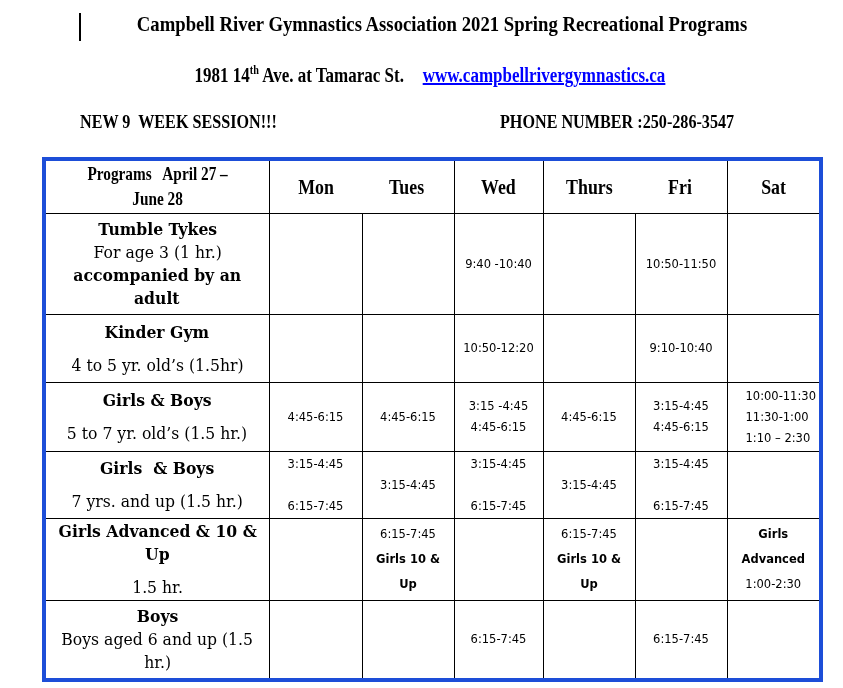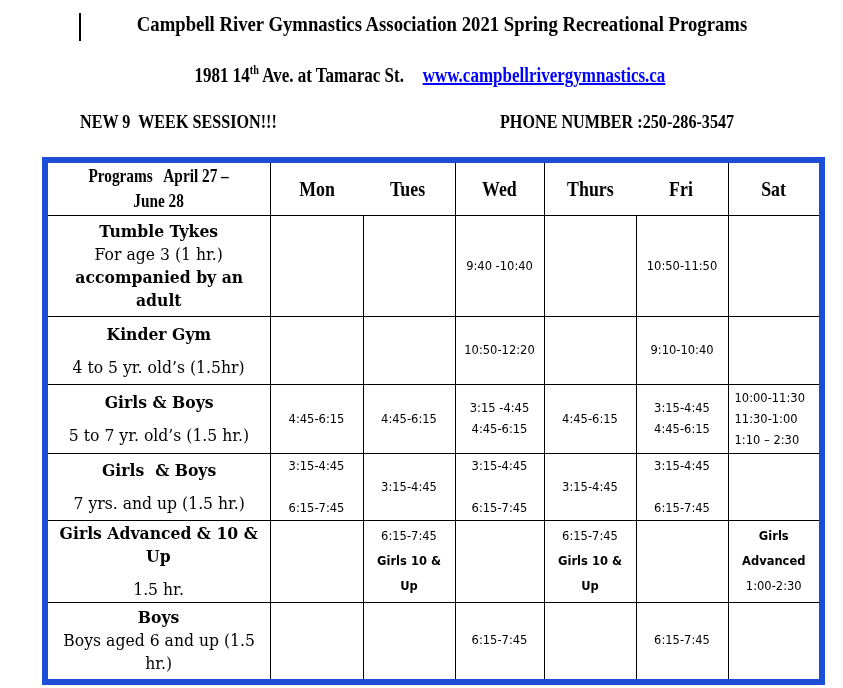--- a/index.html
+++ b/index.html
@@ -15,38 +15,38 @@
   .title-text{font-size:22px;line-height:30px;}
   .cursor{display:inline-block;width:2px;height:28px;background:#000;vertical-align:middle;margin-right:2px;}
   .addr-line{position:absolute;top:56px;left:0;width:100%;text-align:center;padding-left:8px;}
   .addr-text{font-size:20px;line-height:28px;}
   .addr-text sup{font-size:12px;}
   a.weblink{color:#0000ff;text-decoration:underline;margin-left:22px;cursor:pointer;}
   .session{position:absolute;left:80px;top:111px;font-size:19px;transform-origin:left center;}
   .phone{position:absolute;left:500px;top:111px;font-size:19px;transform-origin:left center;}
 
   
-  table.sched{position:absolute;left:42px;top:157px;width:777px;border-collapse:collapse;table-layout:fixed;border:6px solid #1d4ed8;}
+  table.sched{position:absolute;left:42px;top:157px;width:777px;border-collapse:collapse;table-layout:fixed;border:4px solid #1d4ed8;}
   .sched th,.sched td{border:1.5px solid #000;padding:1px;vertical-align:middle;overflow:hidden;}
   .sched thead tr{height:54px;}
   .phdr{font-size:18px;line-height:25px;white-space:pre-wrap;}
   .dgroup{display:flex;width:100%;}
   .dslot{flex:1;text-align:center;}
   .day{font-size:21px;}
 
   .pcell{text-align:center;}
   .pline{line-height:23px;text-align:center;}
   .ps{display:inline-block;transform:scaleX(.92);transform-origin:center;font-family:"DejaVu Serif", serif;font-size:17px;white-space:pre;}
   .gap{height:10px;}
 
   .tcell{font-family:"DejaVu Sans", sans-serif;}
   .tline{font-size:11.5px;line-height:21px;text-align:center;white-space:pre;}
   .lh25 .tline{line-height:25px;}
   .vtop{vertical-align:top;padding-top:4px;}
-  .aleft .tline{text-align:left;padding-left:5px;}
+  .aleft .tline{text-align:left;padding-left:5px;margin-left:12px;}
 </style>
 </head>
 <body>
 
 <div class="title-line">
   <span class="cursor"></span><span class="cond b title-text">Campbell River Gymnastics Association 2021 Spring Recreational Programs</span>
 </div>
 
 <div class="addr-line">
   <span class="cond b addr-text"><span>1981 14</span><sup>th</sup><span> Ave. at Tamarac St.</span><a class="weblink">www.campbellrivergymnastics.ca</a></span>

